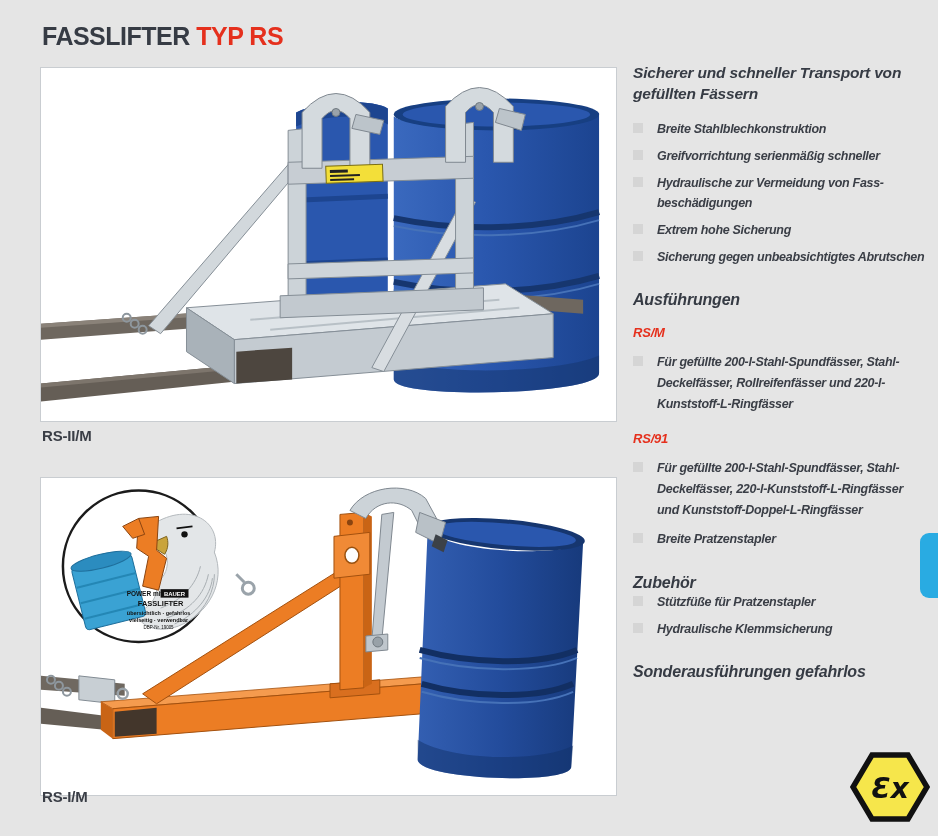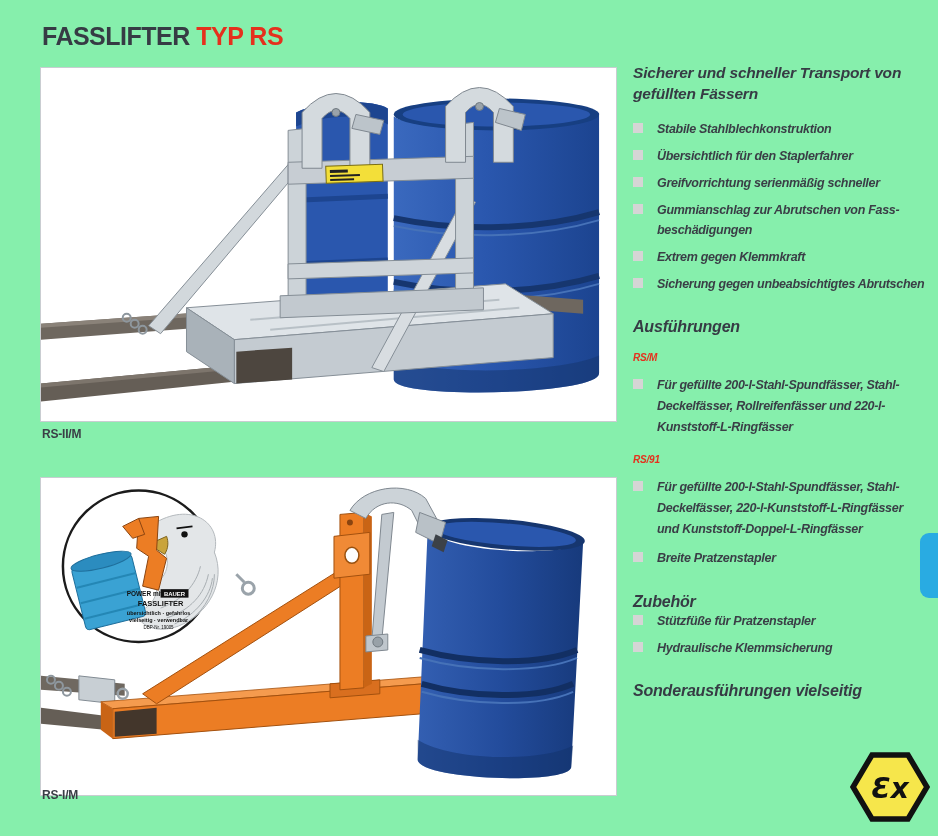--- a/index.html
+++ b/index.html
@@ -1,33 +1,33 @@
 <!DOCTYPE html>
 <html><head>
 <meta charset="utf-8">
 <style>
   html,body{margin:0;padding:0;background:#fff;}
-  .page{position:relative;width:938px;height:836px;background:#86efac;overflow:hidden;
+  .page{position:relative;width:938px;height:836px;background:#e5e5e5;overflow:hidden;
         font-family:"Liberation Sans",sans-serif;color:#3a3e46;}
   .title{position:absolute;left:42px;top:22px;font-size:25px;font-weight:bold;
          letter-spacing:-0.5px;color:#363b44;white-space:nowrap;}
   .title .red{color:#e5301d;}
   .photo{position:absolute;left:40px;width:577px;border:1px solid #c9cdd1;background:#fff;box-sizing:border-box;}
   .photo1{top:67px;height:355px;}
   .photo2{top:477px;height:319px;}
-  .caption{position:absolute;left:42px;font-size:12px;font-weight:bold;color:#3a3e46;letter-spacing:-0.2px;}
+  .caption{position:absolute;left:42px;font-size:15px;font-weight:bold;color:#3a3e46;letter-spacing:-0.2px;}
   .cap1{top:427px;} .cap2{top:788px;}
   .rightcol{position:absolute;left:633px;top:62px;width:292px;letter-spacing:-0.2px;font-style:italic;}
   .intro-heading{font-size:15.5px;font-weight:bold;line-height:21px;margin:0 0 15px 0;color:#363b44;}
   ul.blist{list-style:none;margin:0;padding:0;}
   ul.blist li{position:relative;padding-left:24px;font-size:12.5px;font-weight:bold;
               line-height:20px;margin-bottom:7px;letter-spacing:-0.3px;}
   .sq{position:absolute;left:0;top:4px;width:10px;height:10px;background:#d5d5d5;}
   h3.section{font-size:16px;font-weight:bold;color:#363b44;margin:24px 0 0 0;}
-  h4.variant{font-size:10px;font-weight:bold;color:#e5301d;margin:16px 0 12px 0;}
+  h4.variant{font-size:13px;font-weight:bold;color:#e5301d;margin:16px 0 12px 0;}
   ul.vlist li{line-height:21px;margin-bottom:8px;}
   .mt14{margin-top:14px;} .mt26{margin-top:26px;margin-bottom:14px;} .mt30{margin-top:34px;font-size:16.5px;}
   .ex-box{position:absolute;left:850px;top:752px;width:80px;height:90px;}
   .blue-tab{position:absolute;left:920px;top:533px;width:18px;height:65px;
             border-radius:9px 0 0 9px;}
   svg{display:block;}
 </style>
 </head>
 <body>
 
@@ -213,26 +213,25 @@
         </g>
       </g>
     </svg>
   </figure>
   <div class="caption cap2">RS-I/M</div>
 
   <aside class="rightcol">
     <h2 class="intro-heading">Sicherer und schneller Transport von gefüllten Fässern</h2>
 
     <ul class="blist">
-      <li><span class="sq"></span><span>Stabile Stahlblechkonstruktion</span></li>
-      <li><span class="sq"></span><span>Übersichtlich für den Staplerfahrer</span></li>
+      <li><span class="sq"></span><span>Breite Stahlblechkonstruktion</span></li>
       <li><span class="sq"></span><span>Greifvorrichtung serienmäßig schneller</span></li>
-      <li><span class="sq"></span><span>Gummianschlag zur Abrutschen von Fass-beschädigungen</span></li>
+      <li><span class="sq"></span><span>Hydraulische zur Vermeidung von Fass-beschädigungen</span></li>
       <li><span class="sq"></span></li>
-      <li><span class="sq"></span><span>Extrem gegen Klemmkraft</span></li>
+      <li><span class="sq"></span><span>Extrem hohe Sicherung</span></li>
       <li><span class="sq"></span><span>Sicherung gegen unbeabsichtigtes Abrutschen</span></li>
     </ul>
 
     <h3 class="section">Ausführungen</h3>
 
     <h4 class="variant">RS/M</h4>
     <ul class="blist vlist">
       <li><span class="sq"></span><span>Für gefüllte 200-l-Stahl-Spundfässer, Stahl-Deckelfässer, Rollreifenfässer und 220-l-Kunststoff-L-Ringfässer</span></li>
     </ul>
 
@@ -241,21 +240,21 @@
       <li><span class="sq"></span><span>Für gefüllte 200-l-Stahl-Spundfässer, Stahl-Deckelfässer, 220-l-Kunststoff-L-Ringfässer und Kunststoff-Doppel-L-Ringfässer</span></li>
       <li><span class="sq"></span><span>Breite Pratzenstapler</span></li>
     </ul>
 
     <h3 class="section mt26">Zubehör</h3>
     <ul class="blist">
       <li><span class="sq"></span><span>Stützfüße für Pratzenstapler</span></li>
       <li><span class="sq"></span><span>Hydraulische Klemmsicherung</span></li>
     </ul>
 
-    <h3 class="section mt30">Sonderausführungen vielseitig</h3>
+    <h3 class="section mt30">Sonderausführungen gefahrlos</h3>
   </aside>
 
   <div class="ex-box">
     <svg viewBox="0 0 80 70" width="80" height="70">
       <polygon points="22,3 58,3 77,35 58,67 22,67 3,35" fill="#f6e64b" stroke="#111111" stroke-width="5.5" stroke-linejoin="miter"></polygon>
       <text x="40" y="46" text-anchor="middle" font-family="DejaVu Sans, sans-serif" font-weight="bold" font-style="italic" font-size="28" fill="#111">Ɛx</text>
     </svg>
   </div>
 
   <div class="blue-tab" style="background:#29abe2"></div>

